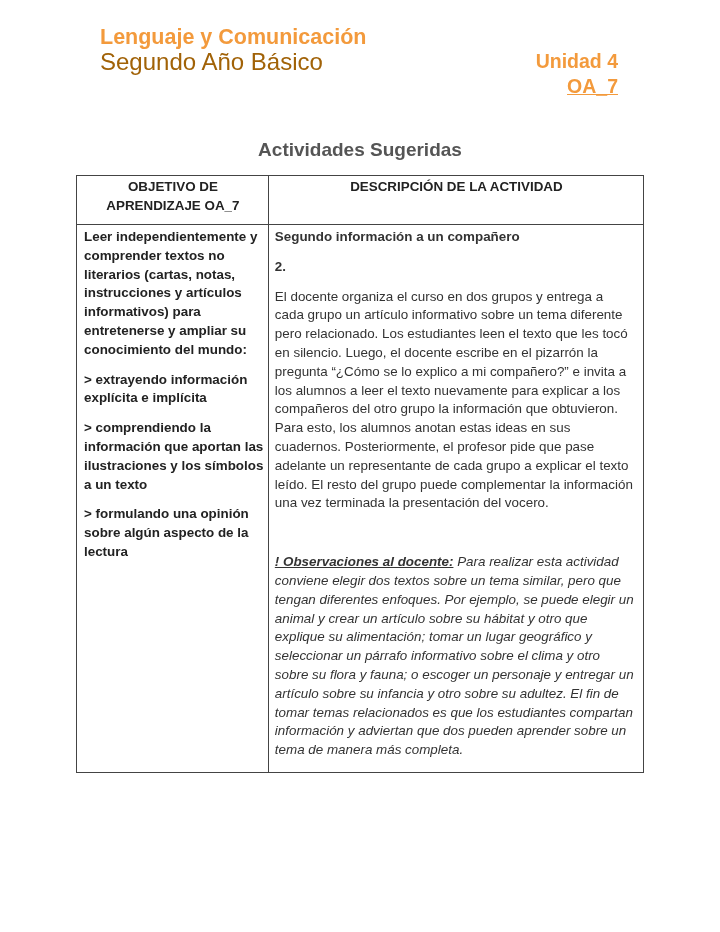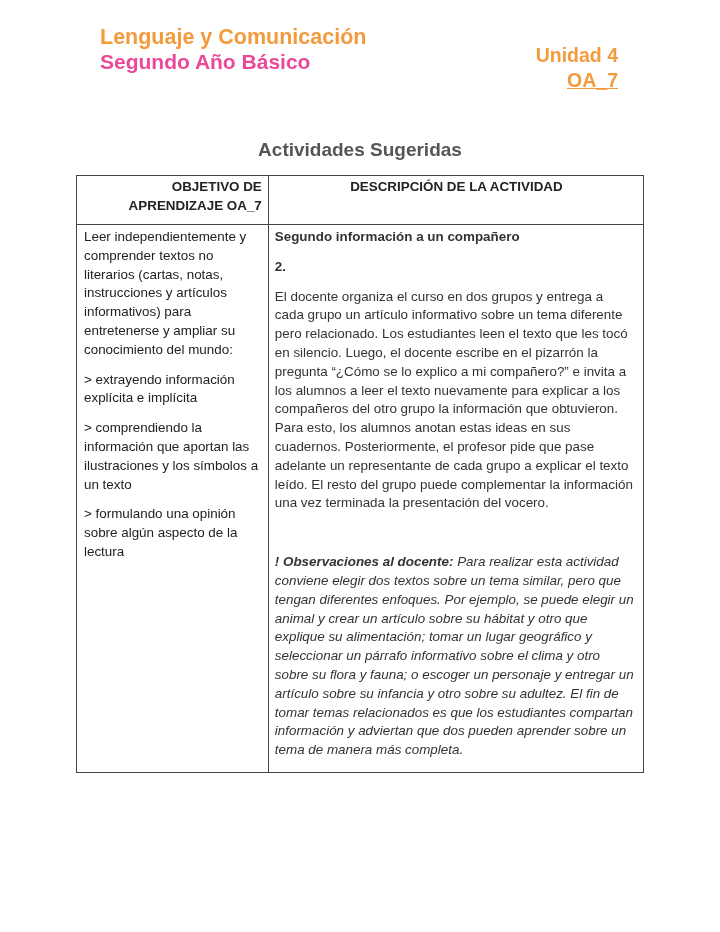--- a/index.html
+++ b/index.html
@@ -1,41 +1,41 @@
 <!DOCTYPE html>
 <html><head>
 <meta charset="utf-8">
 <style>
   html, body { margin: 0; padding: 0; background: #ffffff; }
   body { width: 720px; height: 932px; position: relative; overflow: hidden;
          font-family: "Liberation Sans", "DejaVu Sans", sans-serif; color: #222; }
   .hdr-left { position: absolute; left: 100px; top: 24px; }
-  .hdr-right { position: absolute; right: 102px; top: 42px; text-align: right; }
+  .hdr-right { position: absolute; right: 102px; top: 48px; text-align: right; }
   .subject { font-size: 21.5px; font-weight: bold; color: #f39a3c; line-height: 26px; }
-  .grade { font-size: 21px; font-weight: bold; color: #ec4899; line-height: 24px; }
+  .grade { font-size: 24px; font-weight: normal; color: #a16207; line-height: 24px; }
   .unit { font-size: 19.5px; font-weight: bold; color: #f39a3c; line-height: 26px; }
   .oa { font-size: 19.5px; font-weight: bold; color: #f39a3c; line-height: 24px; text-decoration: underline; }
   .section-title { position: absolute; left: 0; width: 720px; top: 139px; text-align: center;
                    font-size: 19px; font-weight: bold; color: #555; }
   table.act { position: absolute; left: 76px; top: 175px; width: 568px; border-collapse: collapse; }
   table.act td, table.act th { border: 1.3px solid #444; vertical-align: top; padding: 0; }
   .col1 { width: 191px; }
   .col2 { width: 375px; }
-  th { font-weight: bold; font-size: 13.4px; color: #222; line-height: 19px; text-align: right; height: 48px; }
+  th { font-weight: bold; font-size: 13.4px; color: #222; line-height: 19px; text-align: center; height: 48px; }
   th .in { padding: 1px 6px 0 7px; }
   th.c2 { text-align: center; }
-  .left-cell { font-size: 13.4px; font-weight: normal; color: #222; line-height: 18.8px; }
+  .left-cell { font-size: 13.4px; font-weight: bold; color: #222; line-height: 18.8px; }
   .left-cell .in { padding: 3px 4px 0 7px; }
   .left-cell p { margin: 0 0 11px 0; }
   .right-cell .in { padding: 3px 8px 12px 6px; font-size: 13.4px; line-height: 18.8px; color: #333; }
   .act-title { font-weight: bold; margin: 0 0 11px 0; }
   .act-num { font-weight: bold; margin: 0 0 11px 0; }
   .act-body { margin: 0 0 40px 0; }
   .obs { font-style: italic; margin: 0; }
-  .obs .obs-label { font-weight: bold; }
+  .obs .obs-label { font-weight: bold; text-decoration: underline; }
 </style>
 </head>
 <body>
 
 <div class="hdr-left">
   <div class="subject">Lenguaje y Comunicación</div>
   <div class="grade">Segundo Año Básico</div>
 </div>
 <div class="hdr-right">
   <div class="unit">Unidad 4</div>

